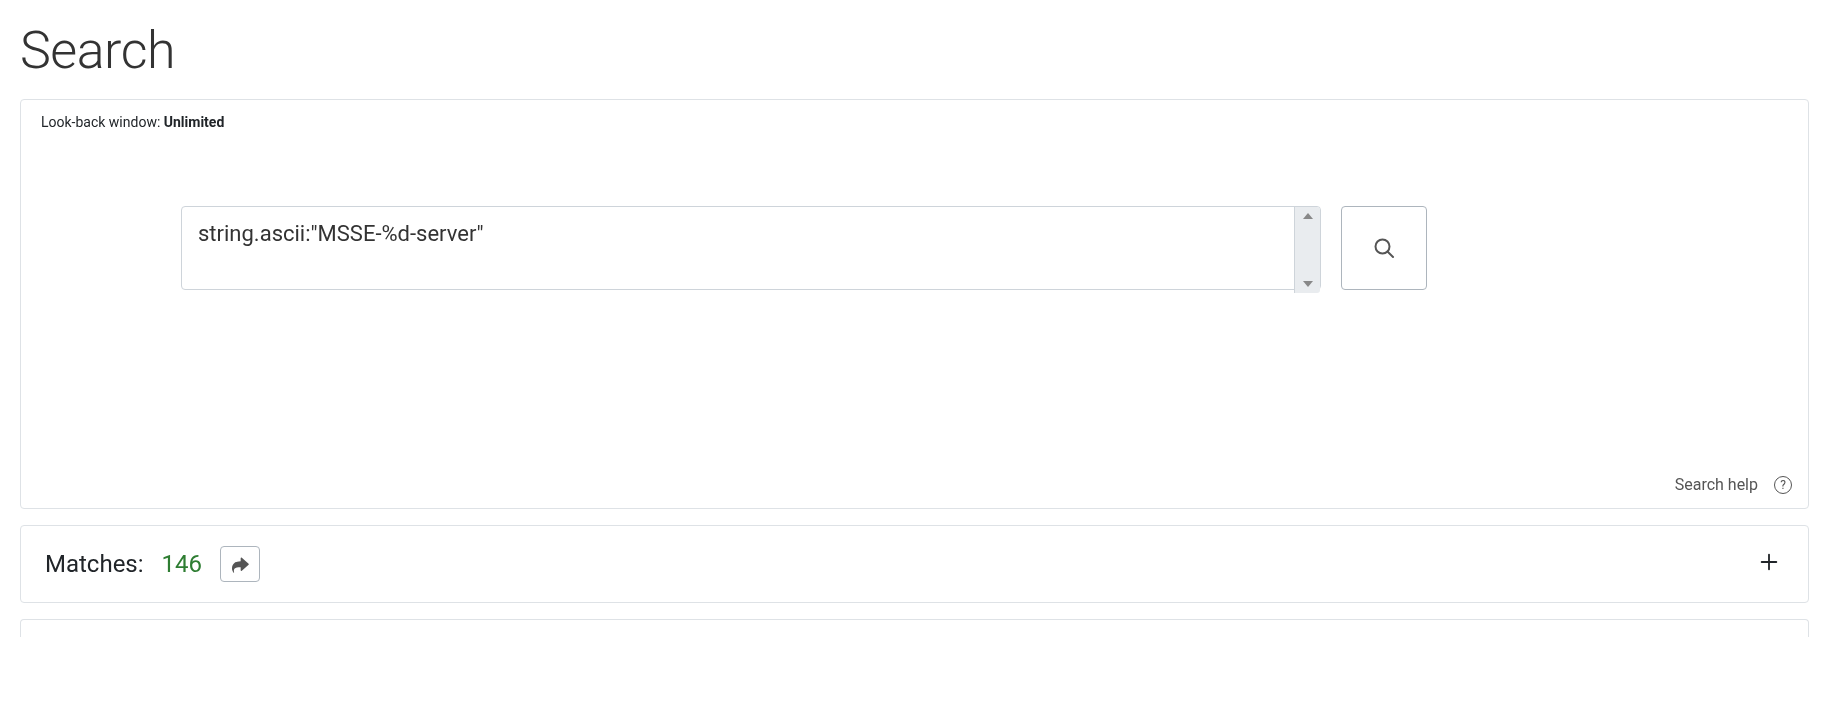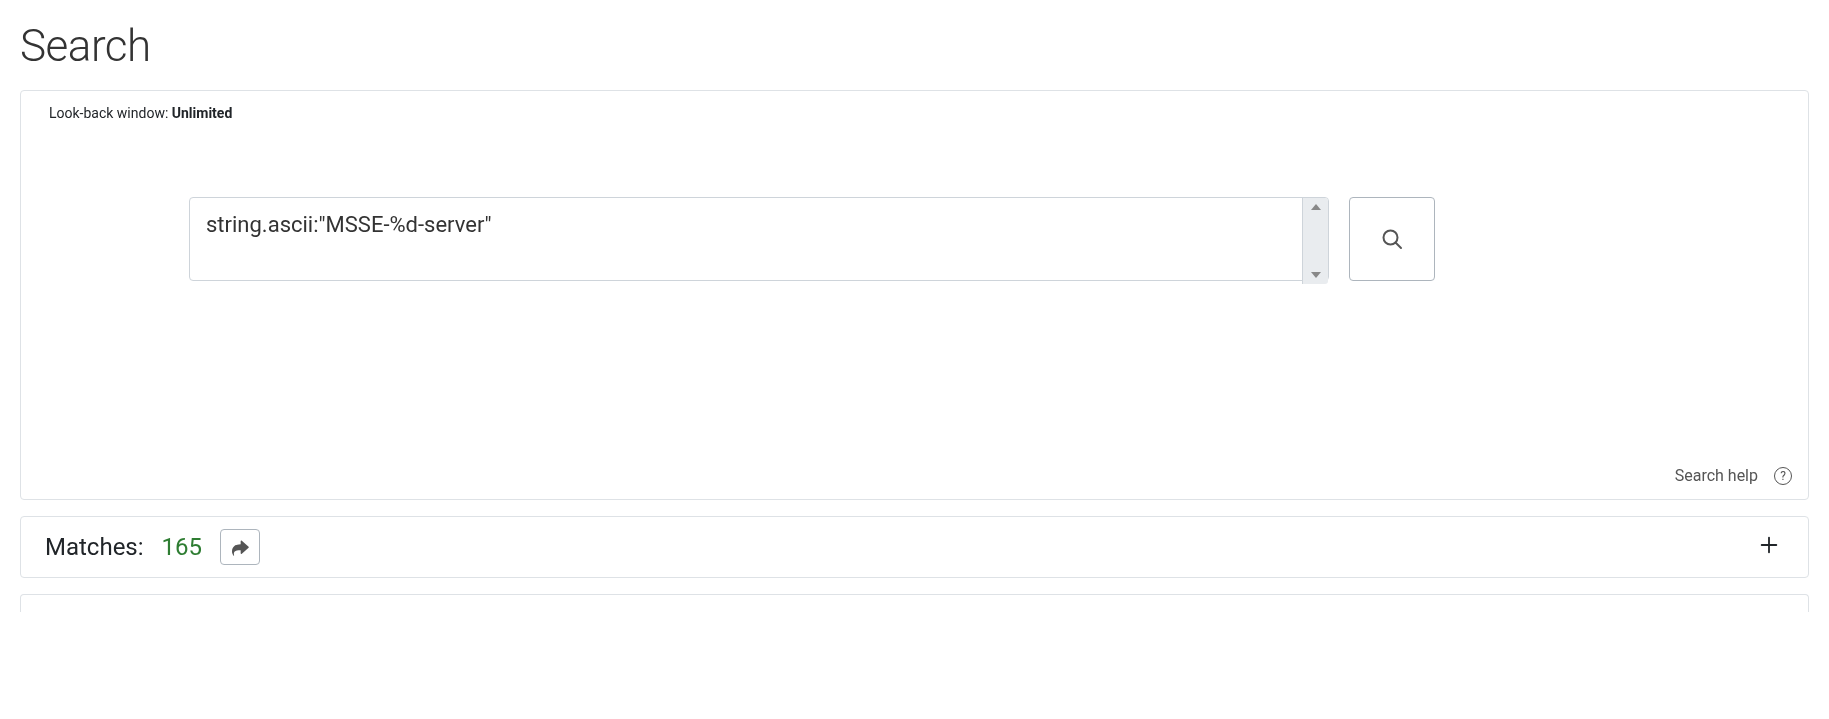--- a/index.html
+++ b/index.html
@@ -8,35 +8,35 @@
       padding: 0;
     }
     body {
       font-family: -apple-system, BlinkMacSystemFont, "Segoe UI", Roboto, "Helvetica Neue", Arial, sans-serif;
       color: #212529;
       background: #fff;
       padding: 20px;
       width: 1829px;
     }
     .page-title {
-      font-size: 44px;
+      font-size: 52px;
       font-weight: 300;
       color: #333;
       margin-bottom: 18px;
       letter-spacing: -0.5px;
     }
     .card {
       border: 1px solid #dee2e6;
       border-radius: 4px;
       background: #fff;
       margin-bottom: 16px;
     }
     .search-card {
       position: relative;
-      padding: 14px 16px 50px 28px;
+      padding: 14px 16px 50px 20px;
       min-height: 410px;
     }
     .lookback-row {
       font-size: 14px;
       color: #212529;
       margin-bottom: 8px;
     }
     .lookback-label {
       font-weight: 400;
     }
@@ -122,21 +122,21 @@
       width: 18px;
       height: 18px;
       border: 1.5px solid #555;
       border-radius: 50%;
       align-items: center;
       justify-content: center;
       font-size: 12px;
       line-height: 1;
     }
     .matches-card {
-      padding: 12px 24px;
+      padding: 20px 24px;
       display: flex;
       align-items: center;
       justify-content: space-between;
     }
     .matches-left {
       display: flex;
       align-items: center;
       gap: 18px;
     }
     .matches-label {
@@ -204,21 +204,21 @@
 
   <div class="search-help">
     <span>Search help</span>
     <span class="help-circle">?</span>
   </div>
 </div>
 
 <div class="card matches-card">
   <div class="matches-left">
     <span class="matches-label">Matches:</span>
-    <span class="matches-count">165</span>
+    <span class="matches-count">146</span>
     <button class="share-button">
       <svg width="17" height="17" viewBox="0 0 24 24" fill="#555">
         <path d="M14 4l-1.41 1.41L16.17 9H4v2h12.17l-3.58 3.59L14 16l6-6-6-6z" transform="rotate(0 12 12)"></path>
         <path d="M10.5 3c-.3 0-.6.1-.8.3L3.3 9.7c-.4.4-.4 1 0 1.4l6.4 6.4c.4.4 1 .4 1.4 0 .4-.4.4-1 0-1.4L6.4 11.4H20c.6 0 1-.4 1-1s-.4-1-1-1H6.4l4.7-4.7c.4-.4.4-1 0-1.4-.2-.2-.4-.3-.6-.3z" fill="none"></path>
       </svg>
       <svg width="17" height="17" viewBox="0 0 512 512" fill="#555" style="margin-left:-17px">
         <path d="M500.3 231.8l-204.1-180c-13.6-12-35.2-2.4-35.2 16.2V160C114.2 162.4 0 226.6 0 384c0 39.2 22.2 90.4 44.8 118.4 7 8.8 21.2 1 18.6-10C39.6 388.6 71.6 336 261 336v92c0 18.6 21.6 28.2 35.2 16.2l204.1-180c9-8 9-22.6 0-30.4z"></path>
       </svg>
     </button>
   </div>

